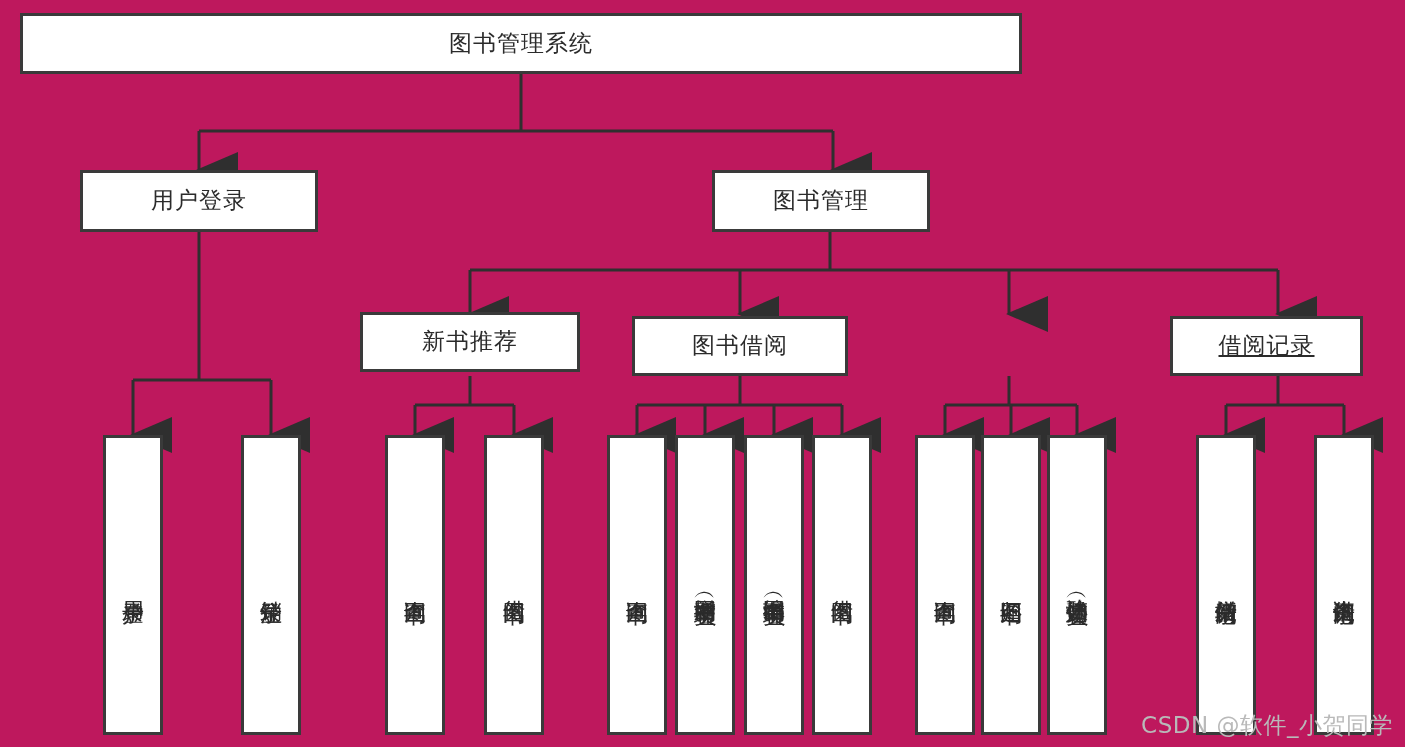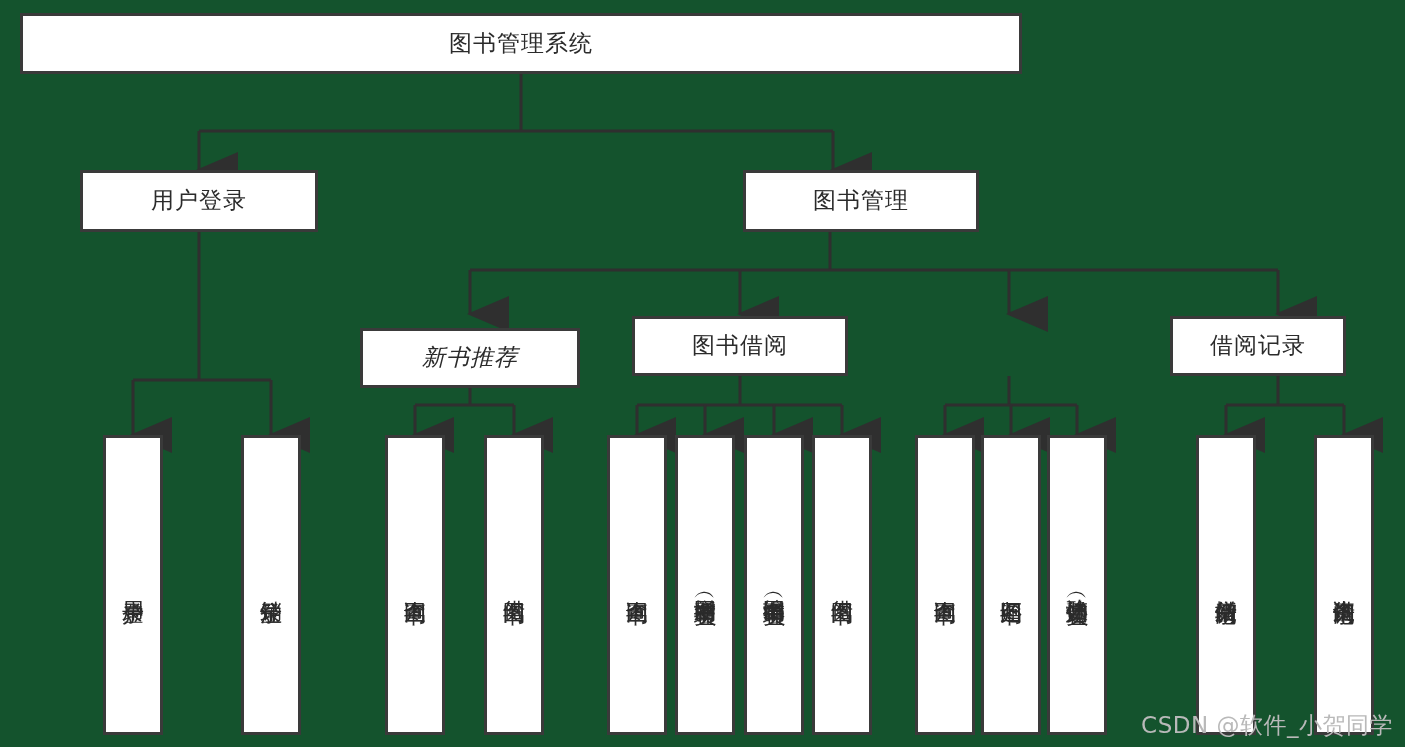--- a/index.html
+++ b/index.html
@@ -8,21 +8,21 @@
     padding: 0;
     background: #ffffff;
   }
   body {
     font-family: "DejaVu Sans", "Liberation Sans", sans-serif;
   }
   #diagram-root {
     position: relative;
     width: 1405px;
     height: 747px;
-    background: #14532d;
+    background: #be185d;
     overflow: hidden;
   }
   #diagram-svg {
     position: absolute;
     left: 0;
     top: 0;
     width: 1405px;
     height: 747px;
   }
   .node {
@@ -157,31 +157,31 @@
     </g>
   </svg>
 
   <div class="node node-h" style="left:20px; top:13px; width:1002px; height:61px;">
     <span>图书管理系统</span>
   </div>
 
   <div class="node node-h" style="left:80px; top:170px; width:238px; height:62px;">
     <span>用户登录</span>
   </div>
-  <div class="node node-h" style="left:712px; top:170px; width:236px; height:62px;margin-left:31px;">
+  <div class="node node-h" style="left:712px; top:170px; width:218px; height:62px;">
     <span>图书管理</span>
   </div>
 
-  <div class="node node-h" style="left:360px; top:328px; width:220px; height:60px;font-style:italic;">
+  <div class="node node-h" style="left:360px; top:312px; width:220px; height:60px;">
     <span>新书推荐</span>
   </div>
   <div class="node node-h" style="left:632px; top:316px; width:216px; height:60px;">
     <span>图书借阅</span>
   </div>
-  <div class="node node-h" style="left:1170px; top:316px; width:176px; height:60px;">
+  <div class="node node-h" style="left:1170px; top:316px; width:193px; height:60px;text-decoration:underline;">
     <span>借阅记录</span>
   </div>
 
   <div class="node node-v" style="left:103px; top:435px; width:60px; height:300px;">
     <span>用户登录</span>
   </div>
   <div class="node node-v" style="left:241px; top:435px; width:60px; height:300px;">
     <span>注销登录</span>
   </div>
 

